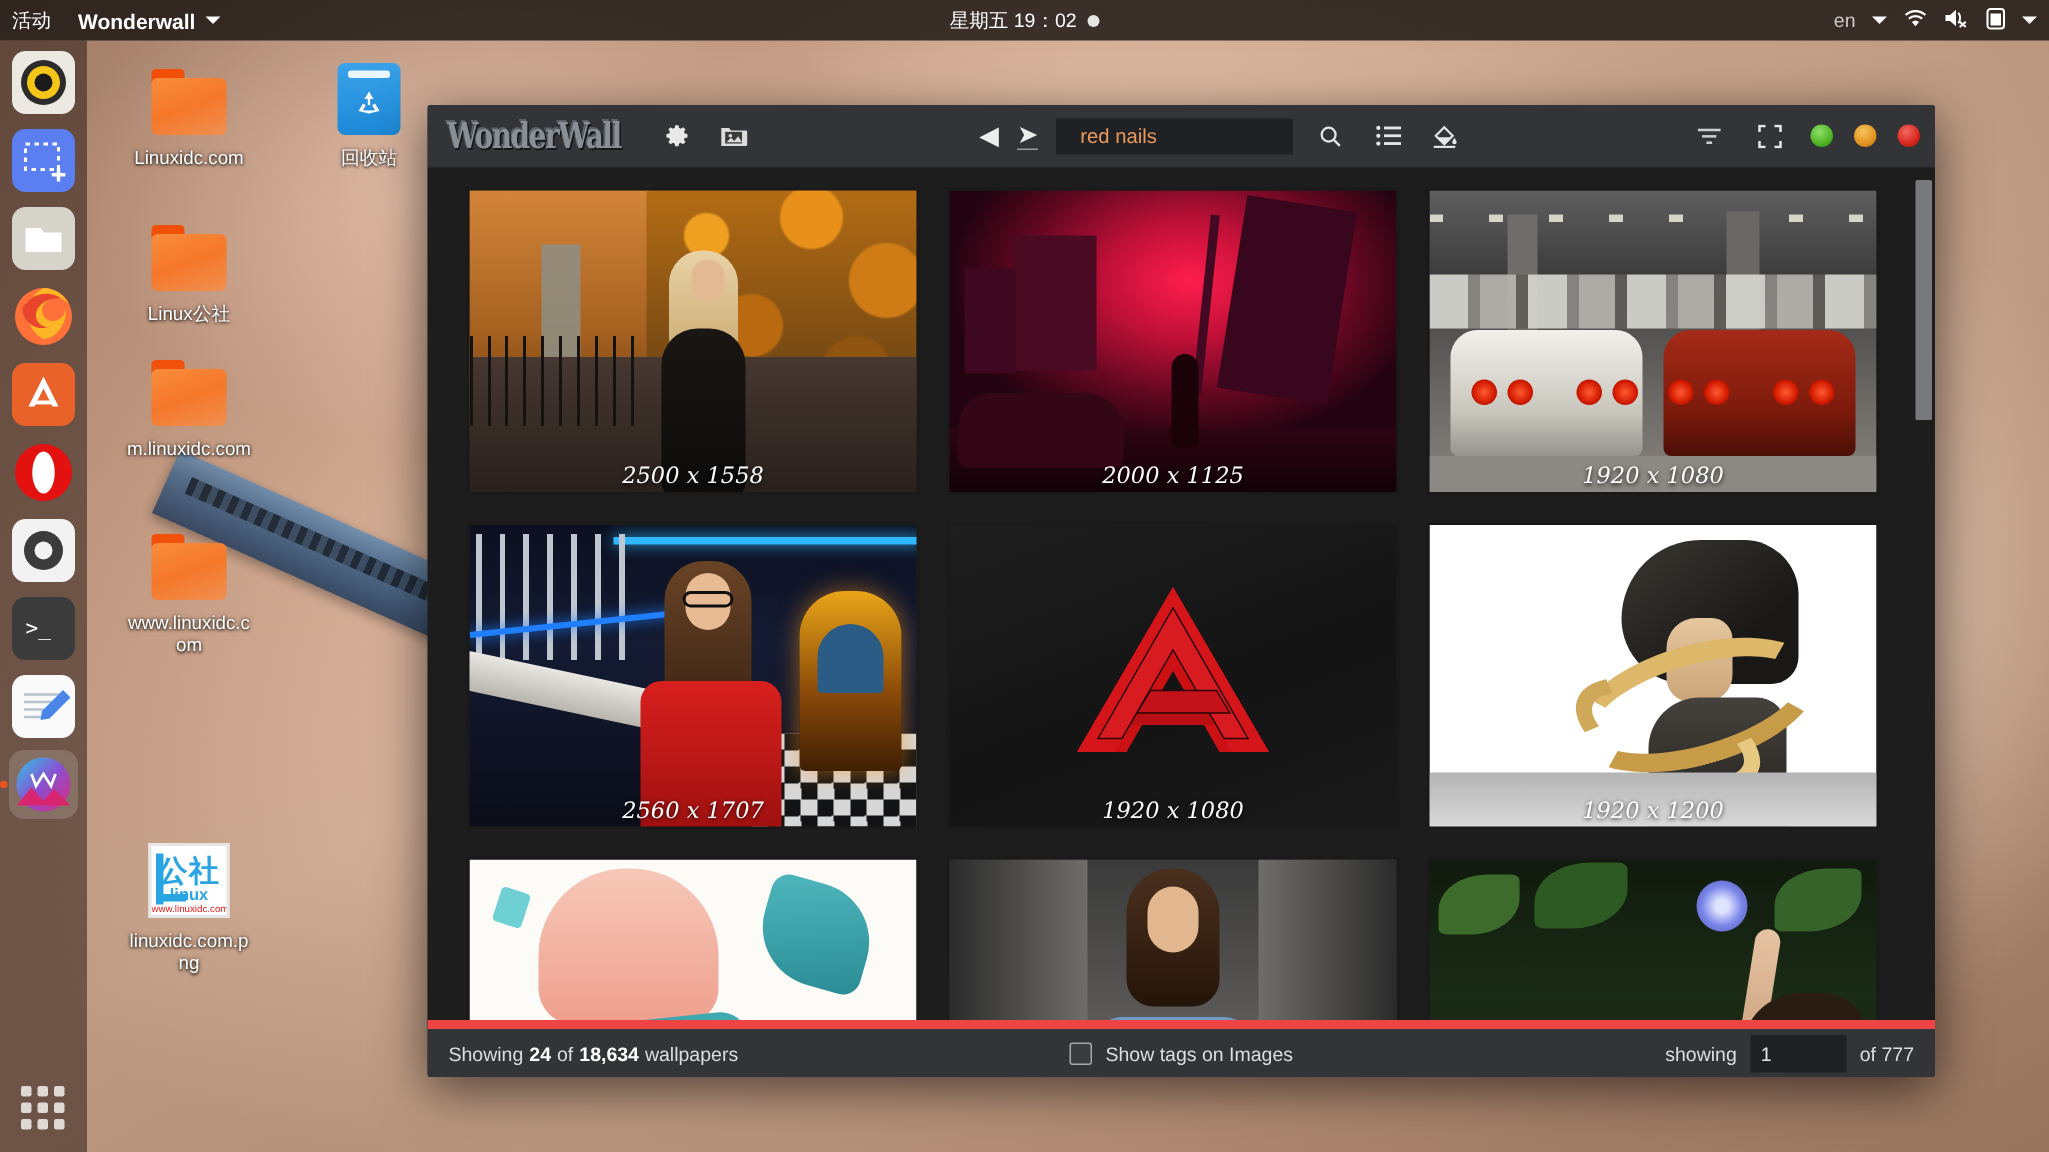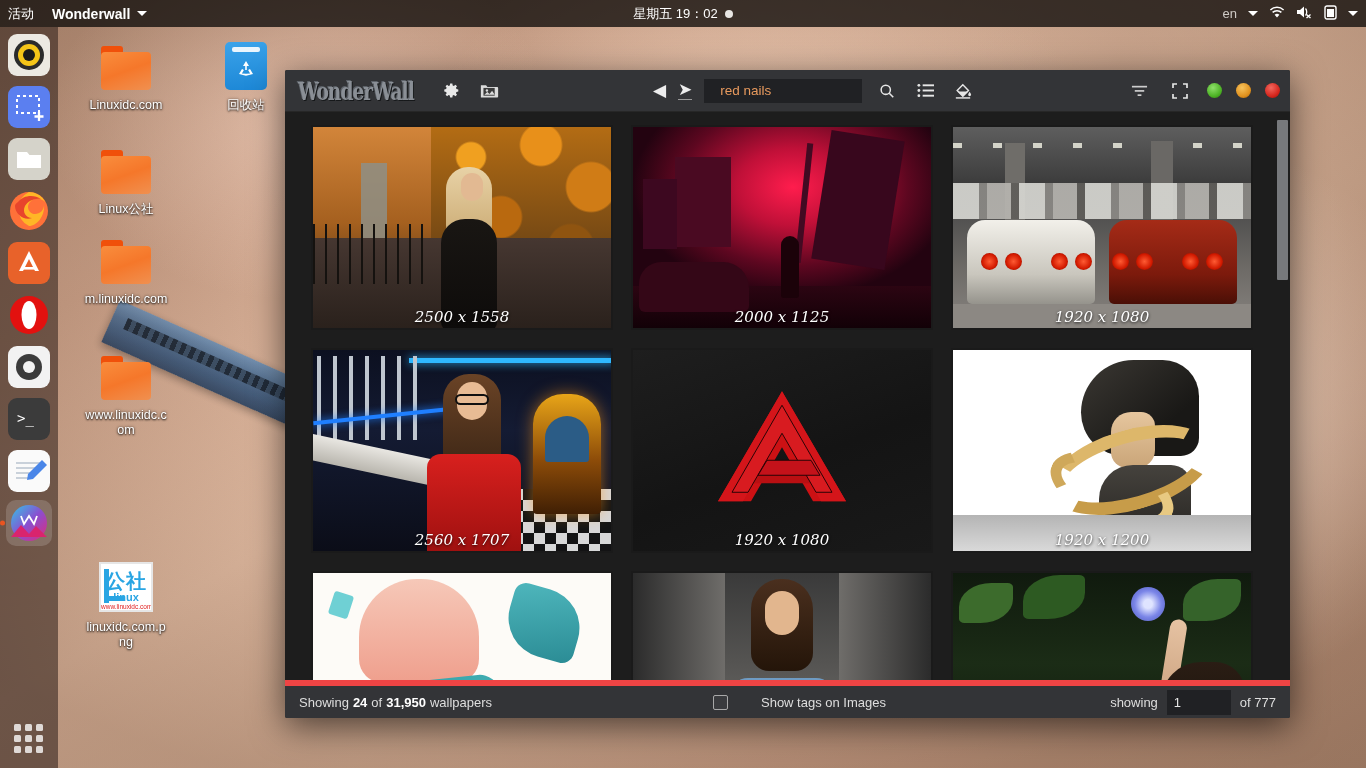--- a/index.html
+++ b/index.html
@@ -396,21 +396,21 @@
     padding: 0 14px;
     color: #dedede; font-size: 13px;
   }
   #statusbar .bold { font-weight: bold; color: #ffffff; }
   #showing-left { display: flex; gap: 4px; align-items: baseline; }
   #tags-area {
     position: absolute; left: 0; right: 0;
     display: flex; align-items: center; justify-content: center; gap: 9px;
     pointer-events: none;
   }
-  #tags-area > * { pointer-events: auto; margin-left: 24px; }
+  #tags-area > * { pointer-events: auto; }
   .chk {
     width: 15px; height: 15px; border: 1.5px solid #a8a8a8; border-radius: 2px;
     background: #3a3b3e; cursor: pointer;
   }
   #page-area { margin-left: auto; display: flex; align-items: center; gap: 9px; }
   #page-input {
     width: 64px; height: 25px; background: #202124; border: none; outline: none;
     color: #e6e6e6; font-size: 13px; padding: 0 7px;
     font-family: "Liberation Sans", sans-serif;
   }
@@ -824,21 +824,21 @@
       <div id="scrollbar">
         <div id="scrollthumb"></div>
       </div>
     </div>
 
     <div id="statusbar">
       <div id="showing-left">
         <span>Showing</span>
         <span class="bold">24</span>
         <span>of</span>
-        <span class="bold">31,950</span>
+        <span class="bold">18,634</span>
         <span>wallpapers</span>
       </div>
       <div id="tags-area">
         <span class="chk"></span>
         <span>Show tags on Images</span>
       </div>
       <div id="page-area">
         <span>showing</span>
         <input id="page-input" type="text" value="1" style="">
         <span>of 777</span>

